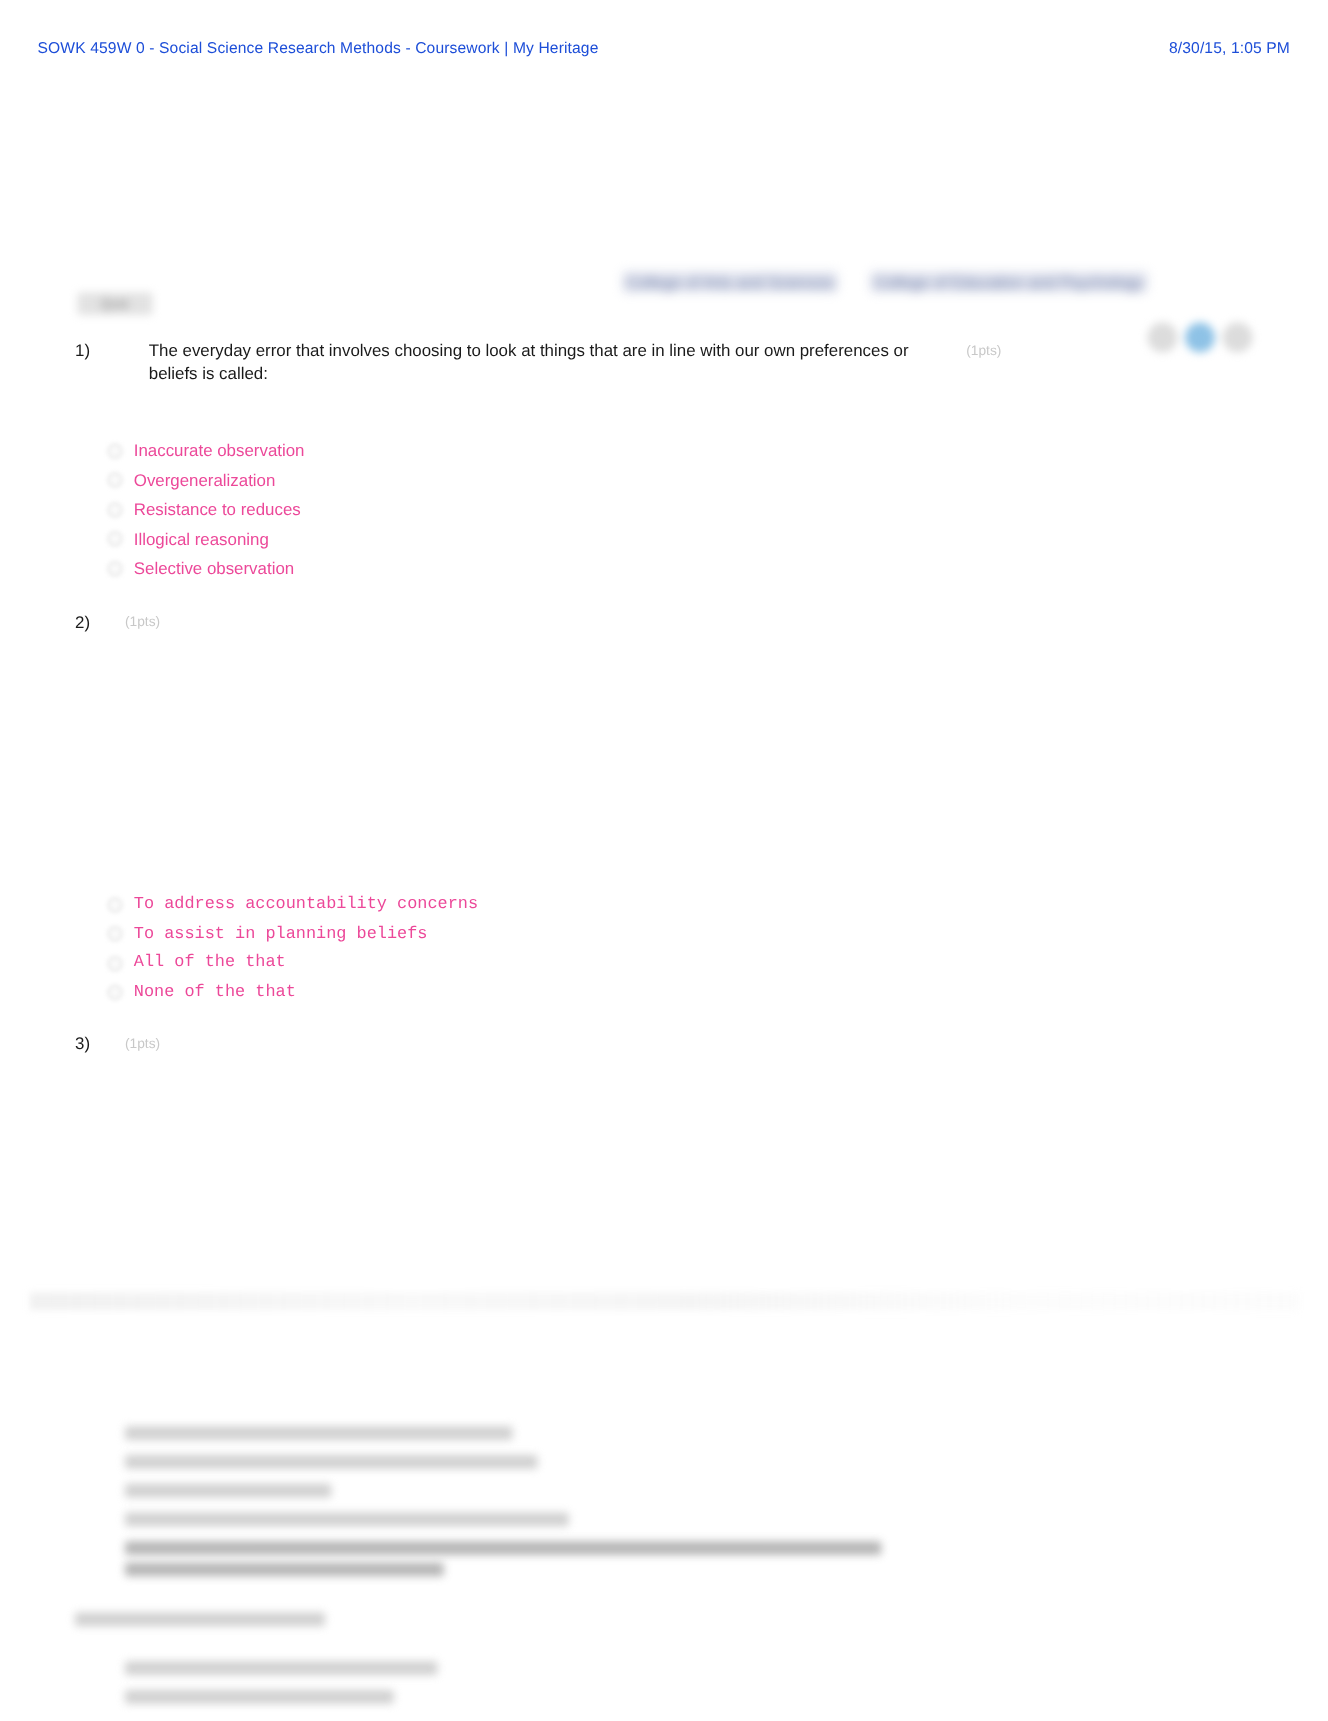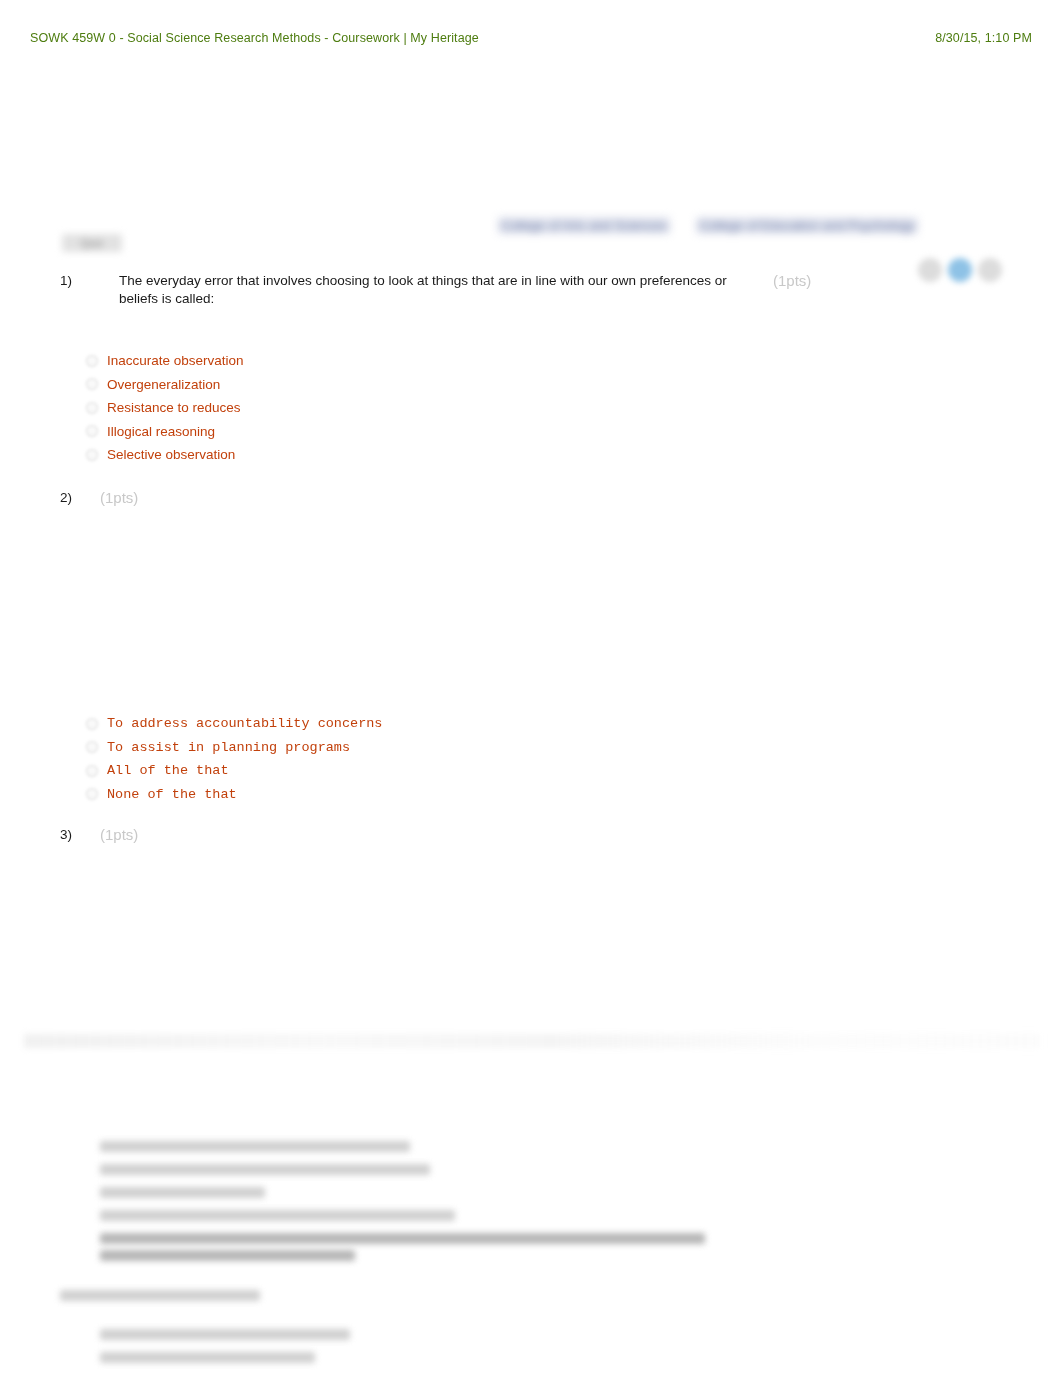--- a/index.html
+++ b/index.html
@@ -23,21 +23,21 @@
     position: absolute;
     top: 28px;
     left: 0;
     width: 1062px;
     height: 20px;
     padding: 0 30px;
     display: flex;
     align-items: center;
     justify-content: space-between;
     font-size: 12.5px;
-    color: #4d7c0f;
+    color: #1d4ed8;
     letter-spacing: 0.1px;
   }
   .print-header .doc-title { white-space: nowrap; }
   .print-header .doc-date  { white-space: nowrap; }
 
   
   .page {
     position: absolute;
     top: 0; left: 0;
     width: 1062px;
@@ -119,37 +119,37 @@
     width: 26px;
     flex: 0 0 26px;
     text-align: left;
   }
   .q-text {
     max-width: 640px;
     margin-left: 33px;
   }
   .q-pts {
     margin-left: 14px;
-    font-size: 15px;
+    font-size: 11px;
     color: #c8c8c8;
     white-space: nowrap;
     align-self: flex-start;
     line-height: 18px;
   }
 
   .options {
     position: absolute;
     left: 86px;
   }
   .option-row {
     display: flex;
     align-items: center;
     height: 23.5px;
     font-size: 13.5px;
-    color: #c2410c;
+    color: #ec4899;
   }
   .radio {
     width: 12px;
     height: 12px;
     flex: 0 0 12px;
     border-radius: 50%;
     border: 1px solid rgba(150,150,150,0.30);
     background: rgba(245,245,245,0.6);
     margin-right: 9px;
     filter: blur(1.6px);
@@ -180,21 +180,21 @@
         rgba(250,250,250,0.6) 78%,
         rgba(248,248,248,0.5) 100%);
     filter: blur(3px);
   }
 </style>
 </head>
 <body>
 
 <div class="print-header">
   <span class="doc-title">SOWK 459W 0 - Social Science Research Methods - Coursework | My Heritage</span>
-  <span class="doc-date">8/30/15, 1:10 PM</span>
+  <span class="doc-date">8/30/15, 1:05 PM</span>
 </div>
 
 <div class="page">
 
   <div class="site-nav-blur">
     <span class="navlink">College of Arts and Sciences</span>
     <span class="navlink">College of Education and Psychology</span>
   </div>
 
   <div class="tab-blur">Quiz</div>
@@ -243,21 +243,21 @@
     </div>
   </div>
 
   <div class="options" style="top:712px;font-family:Liberation Mono, monospace;">
     <div class="option-row">
       <span class="radio"></span>
       <span class="option-label">To address accountability concerns</span>
     </div>
     <div class="option-row">
       <span class="radio"></span>
-      <span class="option-label">To assist in planning programs</span>
+      <span class="option-label">To assist in planning beliefs</span>
     </div>
     <div class="option-row">
       <span class="radio"></span>
       <span class="option-label">All of the that</span>
     </div>
     <div class="option-row">
       <span class="radio"></span>
       <span class="option-label">None of the that</span>
     </div>
   </div>

